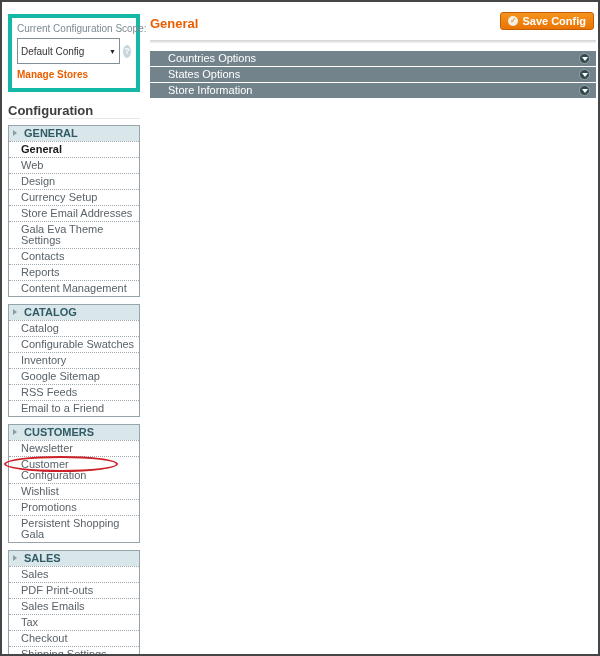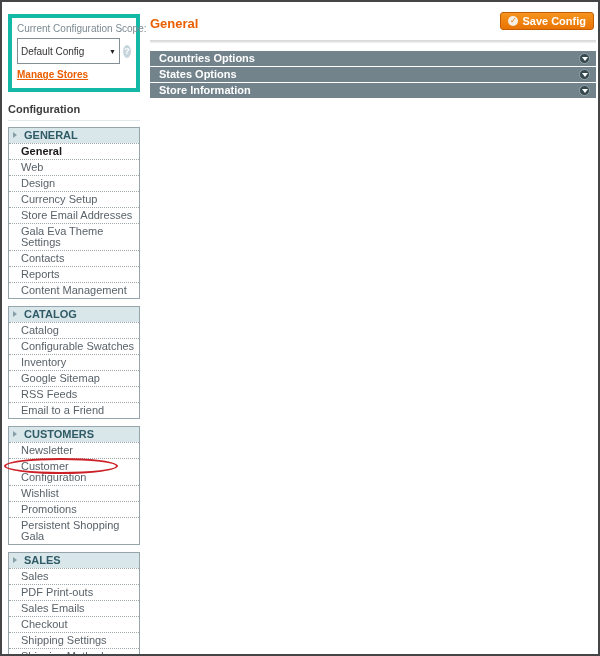--- a/index.html
+++ b/index.html
@@ -28,25 +28,25 @@
     font-size:10px;color:#333;padding:0 3px;cursor:pointer;
   }
   .fake-select .caret{font-size:7px;color:#222;line-height:1;}
   .help-icon{
     width:13px;height:13px;border-radius:50%;background:#c7d5dd;color:#fff;
     font-size:9px;font-weight:bold;display:flex;align-items:center;justify-content:center;
     line-height:1;cursor:pointer;
   }
   .manage-link{
     display:inline-block;margin-top:5px;font-size:10px;color:var(--accent);
-    text-decoration:underline;font-weight:bold;cursor:pointer;
+    font-weight:bold;cursor:pointer;
   }
   .sidebar-title{
-    margin-top:11px;font-size:11px;font-weight:bold;color:#3d3d3d;
-    padding-bottom:5px;border-bottom:1px solid #e2e7e9;
+    margin-top:11px;font-size:13px;font-weight:bold;color:#3d3d3d;
+    border-bottom:1px solid #e2e7e9;
   }
   #config-nav{margin-top:6px;}
   .nav-group{border:1px solid #96a5ab;background:#fff;margin-bottom:7px;}
   .nav-group-header{
     position:relative;background:var(--nav-header-bg);color:var(--nav-header-text);
     font-size:11px;font-weight:bold;padding:2px 4px 2px 15px;line-height:11px;
   }
   .nav-group-header .tri{
     position:absolute;left:4px;top:4px;width:0;height:0;
     border-top:3px solid transparent;border-bottom:3px solid transparent;
@@ -74,21 +74,21 @@
     padding:0 7px;cursor:pointer;font-family:inherit;
   }
   .save-icon{
     width:10px;height:10px;border-radius:50%;background:#f3f0e7;color:#e97403;
     font-size:8px;line-height:10px;text-align:center;font-weight:bold;
   }
   .title-rule{height:3px;background:linear-gradient(to bottom,#d4d4d4,#f1f1f1);margin-top:6px;}
   #accordion{margin-top:8px;}
   .accordion-header{
     position:relative;background:var(--accordion-bg);color:#fff;
-    font-size:11px;font-weight:bold;line-height:11px;padding:2px 24px 2px 9px;
+    font-size:11px;font-weight:normal;line-height:11px;padding:2px 24px 2px 18px;
     margin-bottom:1px;cursor:pointer;height:15px;
   }
   .accordion-toggle{
     position:absolute;right:6px;top:2px;width:11px;height:11px;border-radius:50%;
     background:#35494f;border:1px solid #95a6ac;
   }
   .accordion-toggle::after{
     content:"";position:absolute;left:2px;top:3px;width:0;height:0;
     border-left:3px solid transparent;border-right:3px solid transparent;
     border-top:4px solid #fff;
@@ -140,20 +140,21 @@
           <div class="nav-item">Customer Configuration<div class="annotation-ellipse"></div></div>
           <div class="nav-item">Wishlist</div>
           <div class="nav-item">Promotions</div>
           <div class="nav-item">Persistent Shopping Gala</div>
         </div>
         <div class="nav-group">
           <div class="nav-group-header"><span class="tri"></span><span>SALES</span></div>
           <div class="nav-item">Sales</div>
           <div class="nav-item">PDF Print-outs</div>
           <div class="nav-item">Sales Emails</div>
+          <div class="nav-item">Tax</div>
           <div class="nav-item">Checkout</div>
           <div class="nav-item">Shipping Settings</div>
           <div class="nav-item">Shipping Methods</div>
         </div>
       </div>
   </div>
 
   <div id="content">
     <div class="content-header">
       <span class="page-title">General</span>

